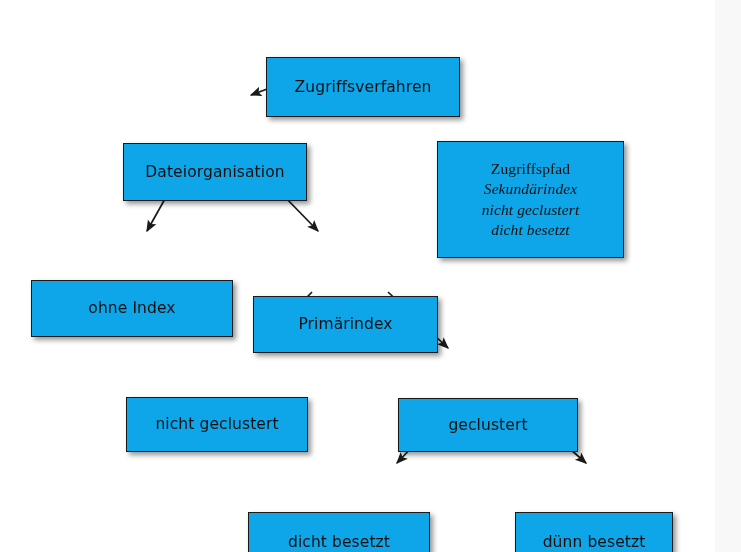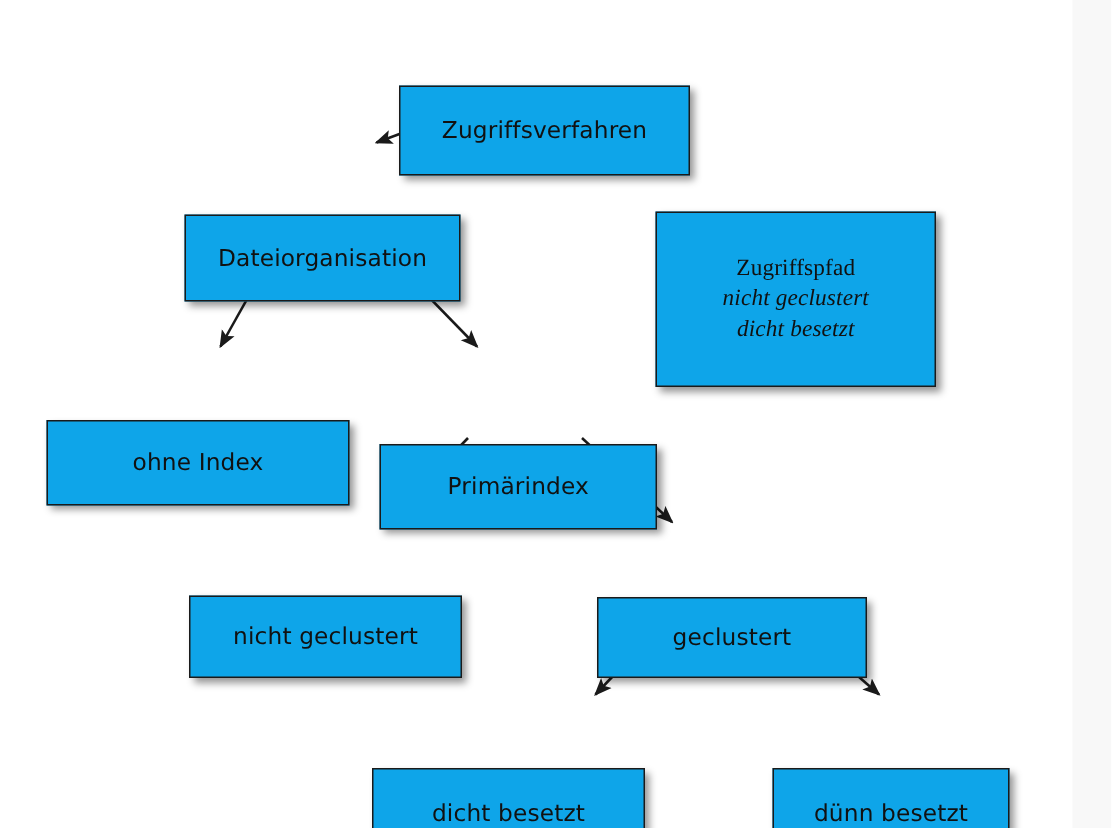--- a/index.html
+++ b/index.html
@@ -89,20 +89,21 @@
         </div>
       </div>
       <div class="node" style="left: 123px; top: 97px; width: 184px; height: 58px;">
         <div class="inner">
           <div>Dateiorganisation</div>
         </div>
       </div>
       <div class="node" style="left: 437px; top: 95px; width: 187px; height: 117px; font-family: Liberation Serif, serif;">
         <div class="inner">
           <div>Zugriffspfad</div>
+          <div class="line-italic">Sekundärindex</div>
           <div class="line-italic">nicht geclustert</div>
           <div class="line-italic">dicht besetzt</div>
         </div>
       </div>
       <div class="node" style="left: 31px; top: 234px; width: 202px; height: 57px;">
         <div class="inner">
           <div>ohne Index</div>
         </div>
       </div>
       <div class="node" style="left: 253px; top: 250px; width: 185px; height: 57px;">

